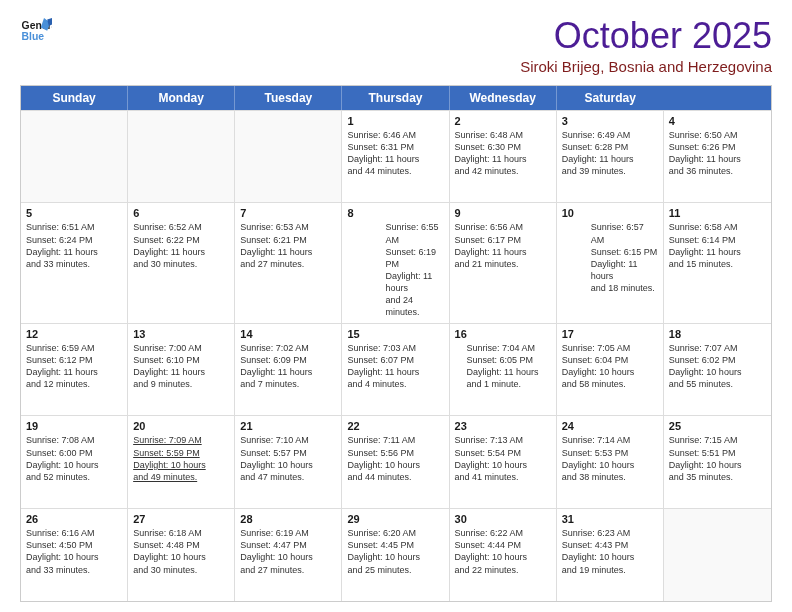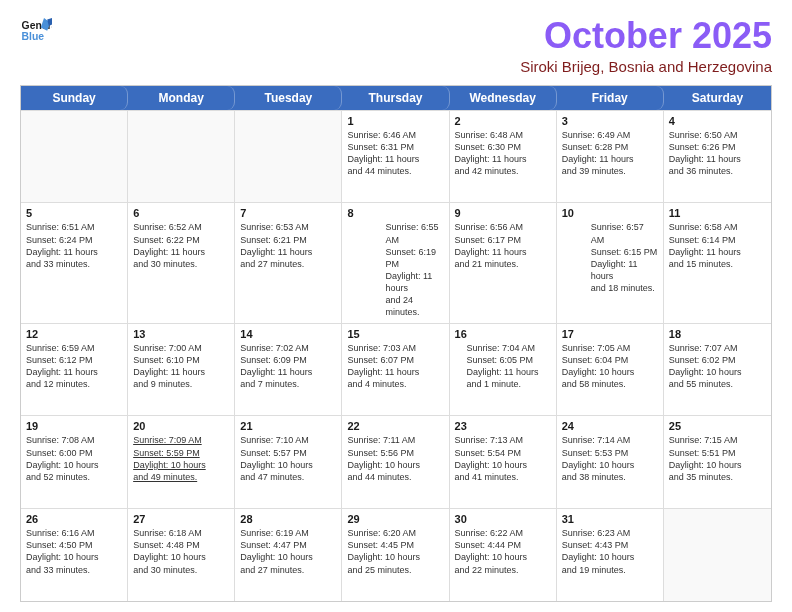--- a/index.html
+++ b/index.html
@@ -30,22 +30,22 @@
     }
     .logo-icon {
       width: 32px;
       height: 28px;
     }
     .title-block {
       text-align: right;
     }
     .month-title {
       font-size: 36px;
-      font-weight: 700;
-      color: #8b5cf6;
+      font-weight: 400;
+      color: #4c1d95;
       line-height: 1.1;
     }
     .location-title {
       font-size: 15px;
       color: #7f1d1d;
       margin-top: 2px;
     }
     .calendar {
       flex: 1;
       display: flex;
@@ -57,21 +57,20 @@
       grid-template-columns: repeat(7, 1fr);
       background: #3a6cbf;
     }
     .cal-header-cell {
       color: #fff;
       font-size: 12px;
       font-weight: bold;
       text-align: center;
       padding: 5px 2px;
       border-right: 1px solid rgba(255,255,255,0.3);
-      border-radius: 8px;
     }
     .cal-header-cell:last-child { border-right: none; }
     .cal-body {
       flex: 1;
       display: flex;
       flex-direction: column;
     }
     .cal-row {
       display: grid;
       grid-template-columns: repeat(7, 1fr);
@@ -119,21 +118,20 @@
     </div>
   </div>
 
   <div class="calendar">
     <div class="cal-header">
     <div class="cal-header-cell">Sunday</div>
         <div class="cal-header-cell">Monday</div>
         <div class="cal-header-cell">Tuesday</div>
         <div class="cal-header-cell">Thursday</div>
         <div class="cal-header-cell">Wednesday</div>
-        <div class="cal-header-cell">Friday</div>
         <div class="cal-header-cell">Saturday</div>
       </div>
     <div class="cal-body">
     <div class="cal-row">
           <div class="cal-cell empty"></div>
           <div class="cal-cell empty"></div>
           <div class="cal-cell empty"></div>
           <div class="cal-cell">
             <div class="day-num">1</div>
             <div class="cell-text" style="white-space: pre-line;">Sunrise: 6:46 AM

